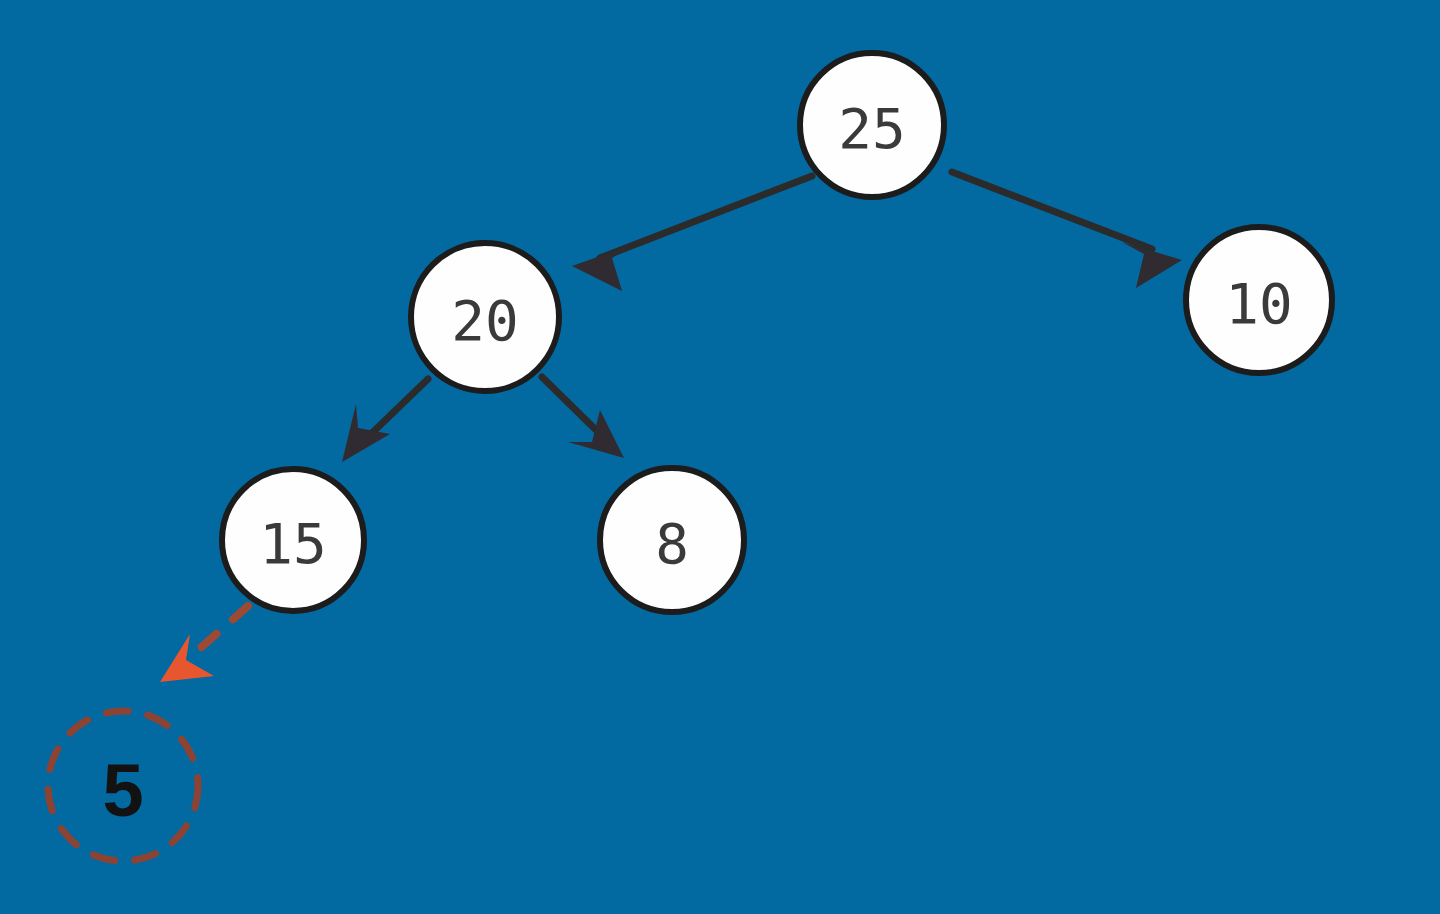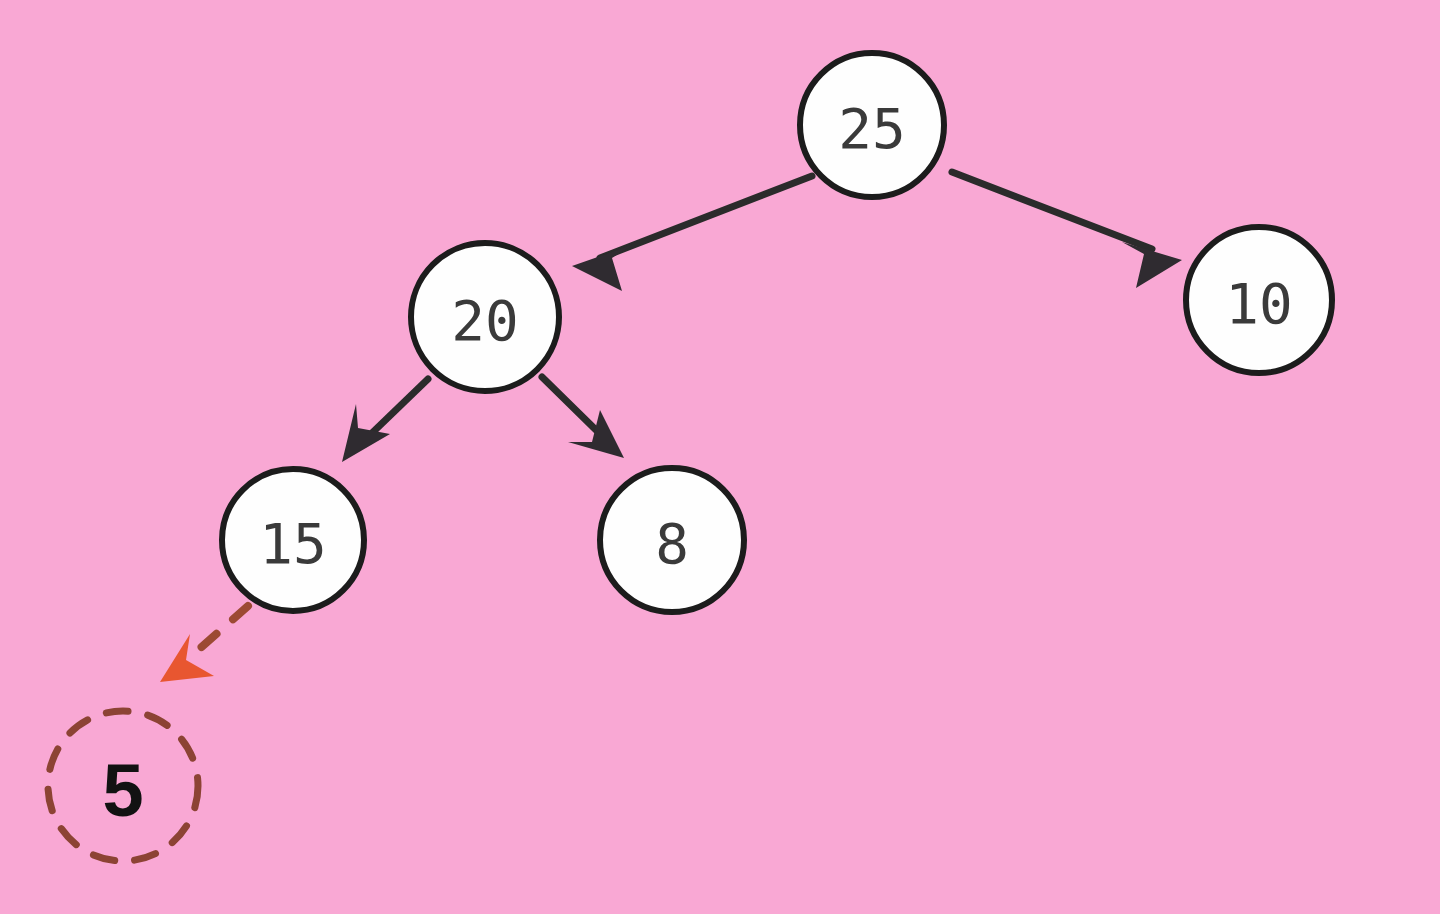--- a/index.html
+++ b/index.html
@@ -8,21 +8,21 @@
     padding: 0;
     background: #ffffff;
   }
   body {
     font-family: "Liberation Sans", sans-serif;
   }
   #canvas {
     position: relative;
     width: 1440px;
     height: 914px;
-    background: #f9a8d4;
+    background: #0369a1;
     overflow: hidden;
     text-align: right;
   }
   #tree-svg {
     position: absolute;
     left: 0;
     top: 0;
     width: 1440px;
     height: 914px;
     display: block;

